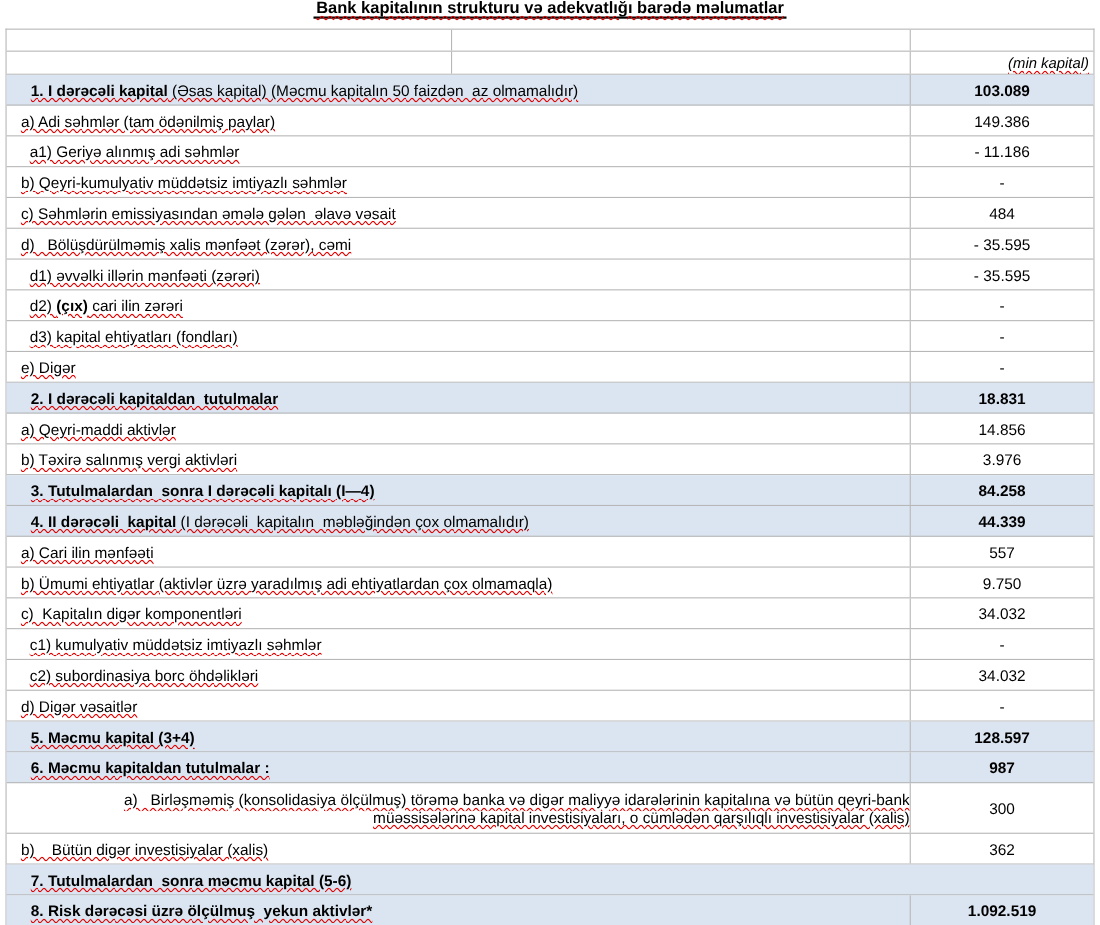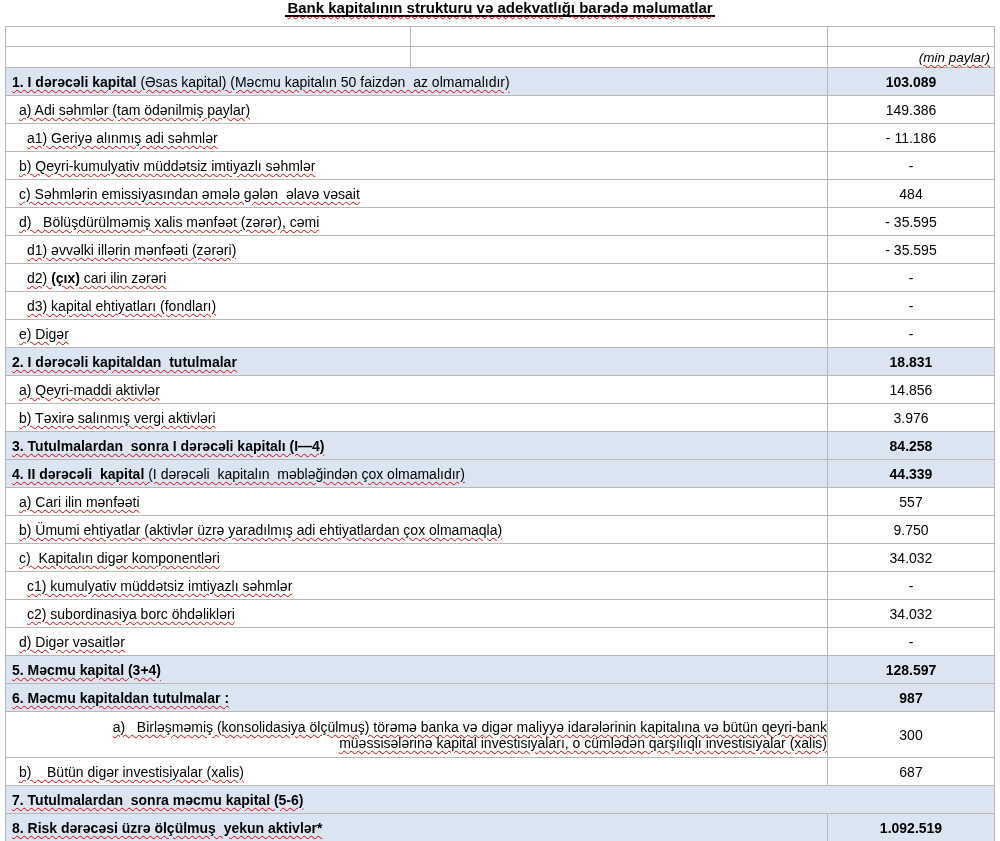--- a/index.html
+++ b/index.html
@@ -58,21 +58,21 @@
   }
 
   .row { display: flex; height: 28px; border-bottom: 1px solid var(--border); }
   .row.tall { height: 46px; }
   .row.shaded { background: var(--shade); }
   .cell.label {
     width: 821px; display: flex; align-items: center;
     font-size: 14px; line-height: 16px; overflow: hidden;
   }
   .cell.label span { white-space: pre-wrap; }
-  .indent-0 { padding-left: 6px; }
+  .indent-0 { padding-left: 22px; }
   .indent-1 { padding-left: 13px; text-align: right; }
   .indent-2 { padding-left: 21px; }
   .cell.value {
     width: 167px; border-left: 1px solid var(--border);
     display: flex; align-items: center; justify-content: center;
     font-size: 14px;
   }
   .row.shaded .cell.value { font-weight: bold; }
 
   
@@ -98,21 +98,21 @@
 
     <div class="hrow h-empty">
       <div class="hc1"></div>
       <div class="hc2"></div>
       <div class="hc3"></div>
     </div>
 
     <div class="hrow h-note">
       <div class="hc1"></div>
       <div class="hc2"></div>
-      <div class="hc3 note-cell"><span class="sq">(min paylar)</span></div>
+      <div class="hc3 note-cell"><span class="sq">(min kapital)</span></div>
     </div>
 
     <div id="rows-container">
         <div class="row shaded">
           <div class="cell label indent-0">
             <span class="sq"><b>1. I dərəcəli kapital</b> (Əsas kapital) (Məcmu kapitalın 50 faizdən  az olmamalıdır)</span>
           </div>
           <div class="cell value">103.089</div>
         </div>
         <div class="row">
@@ -250,21 +250,21 @@
         <div class="row tall">
           <div class="cell label indent-1">
             <span class="sq">a)   Birləşməmiş (konsolidasiya ölçülmuş) törəmə banka və digər maliyyə idarələrinin kapitalına və bütün qeyri-bank müəssisələrinə kapital investisiyaları, o cümlədən qarşılıqlı investisiyalar (xalis)</span>
           </div>
           <div class="cell value">300</div>
         </div>
         <div class="row">
           <div class="cell label indent-1">
             <span class="sq">b)    Bütün digər investisiyalar (xalis)</span>
           </div>
-          <div class="cell value">687</div>
+          <div class="cell value">362</div>
         </div>
         <div class="row shaded">
           <div class="cell label indent-0">
             <span class="sq"><b>7. Tutulmalardan  sonra məcmu kapital (5-6)</b></span>
           </div>
         </div>
         <div class="row shaded">
           <div class="cell label indent-0">
             <span class="sq"><b>8. Risk dərəcəsi üzrə ölçülmuş  yekun aktivlər*</b></span>
           </div>

